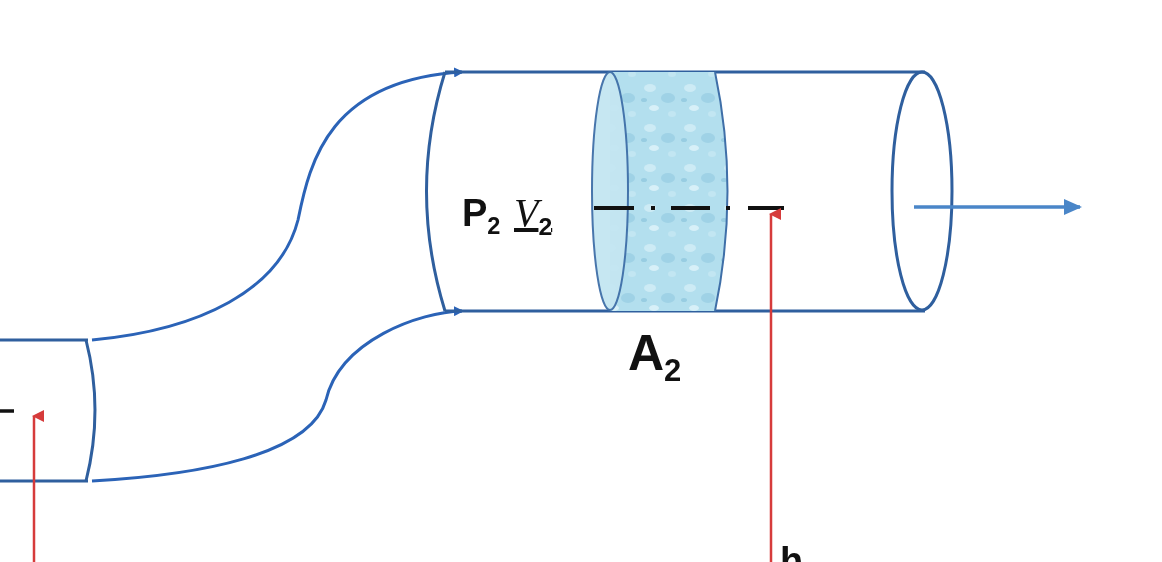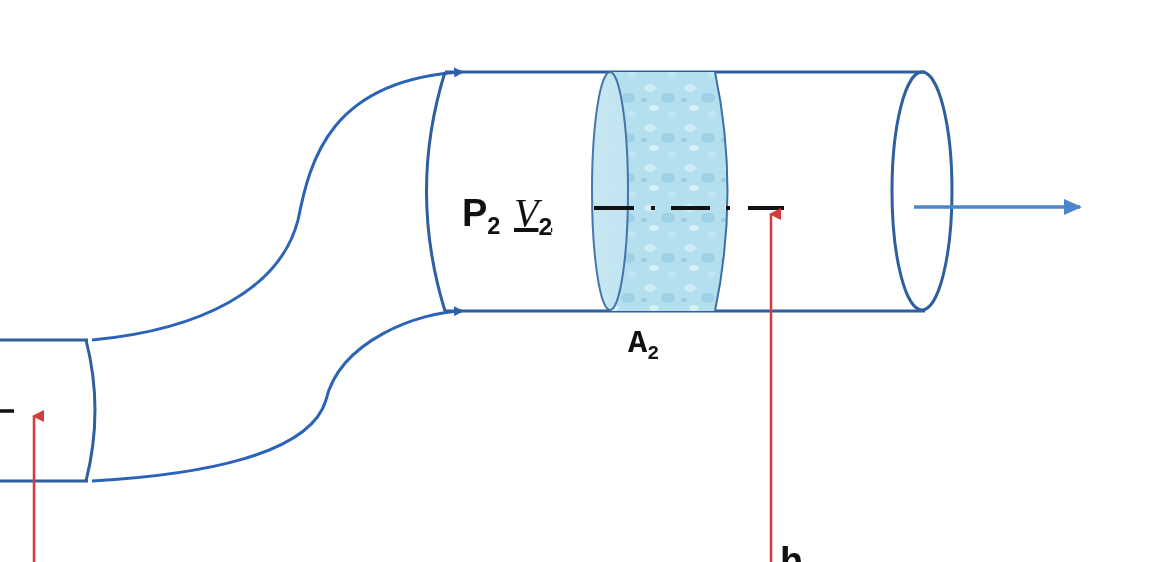--- a/index.html
+++ b/index.html
@@ -75,19 +75,19 @@
     <line x1="914" y1="207" x2="1080" y2="207" stroke="#4a86c8" stroke-width="3.5" marker-end="url(#flowHead)"></line>
   </svg>
 
   
   <div class="lbl" style="left:450px; top:194px; font-size:38px;margin-left:12px;">
     <span>P</span><sub>2</sub>
   </div>
   <div class="lbl" style="left:514px; top:192px; font-size:40px;text-decoration:underline;">
     <span class="italic">V</span><sub style="font-family:'Liberation Sans',sans-serif;">2</sub>
   </div>
-  <div class="lbl" style="left:628px; top:328px; font-size:32px;font-family:Liberation Mono, monospace;">
+  <div class="lbl" style="left:628px; top:328px; font-size:50px;">
     <span>A</span><sub>2</sub>
   </div>
   <div class="lbl" style="left:780px; top:542px; font-size:38px;">
     <span>h</span>
   </div>
 </div>
 
 </body></html>

